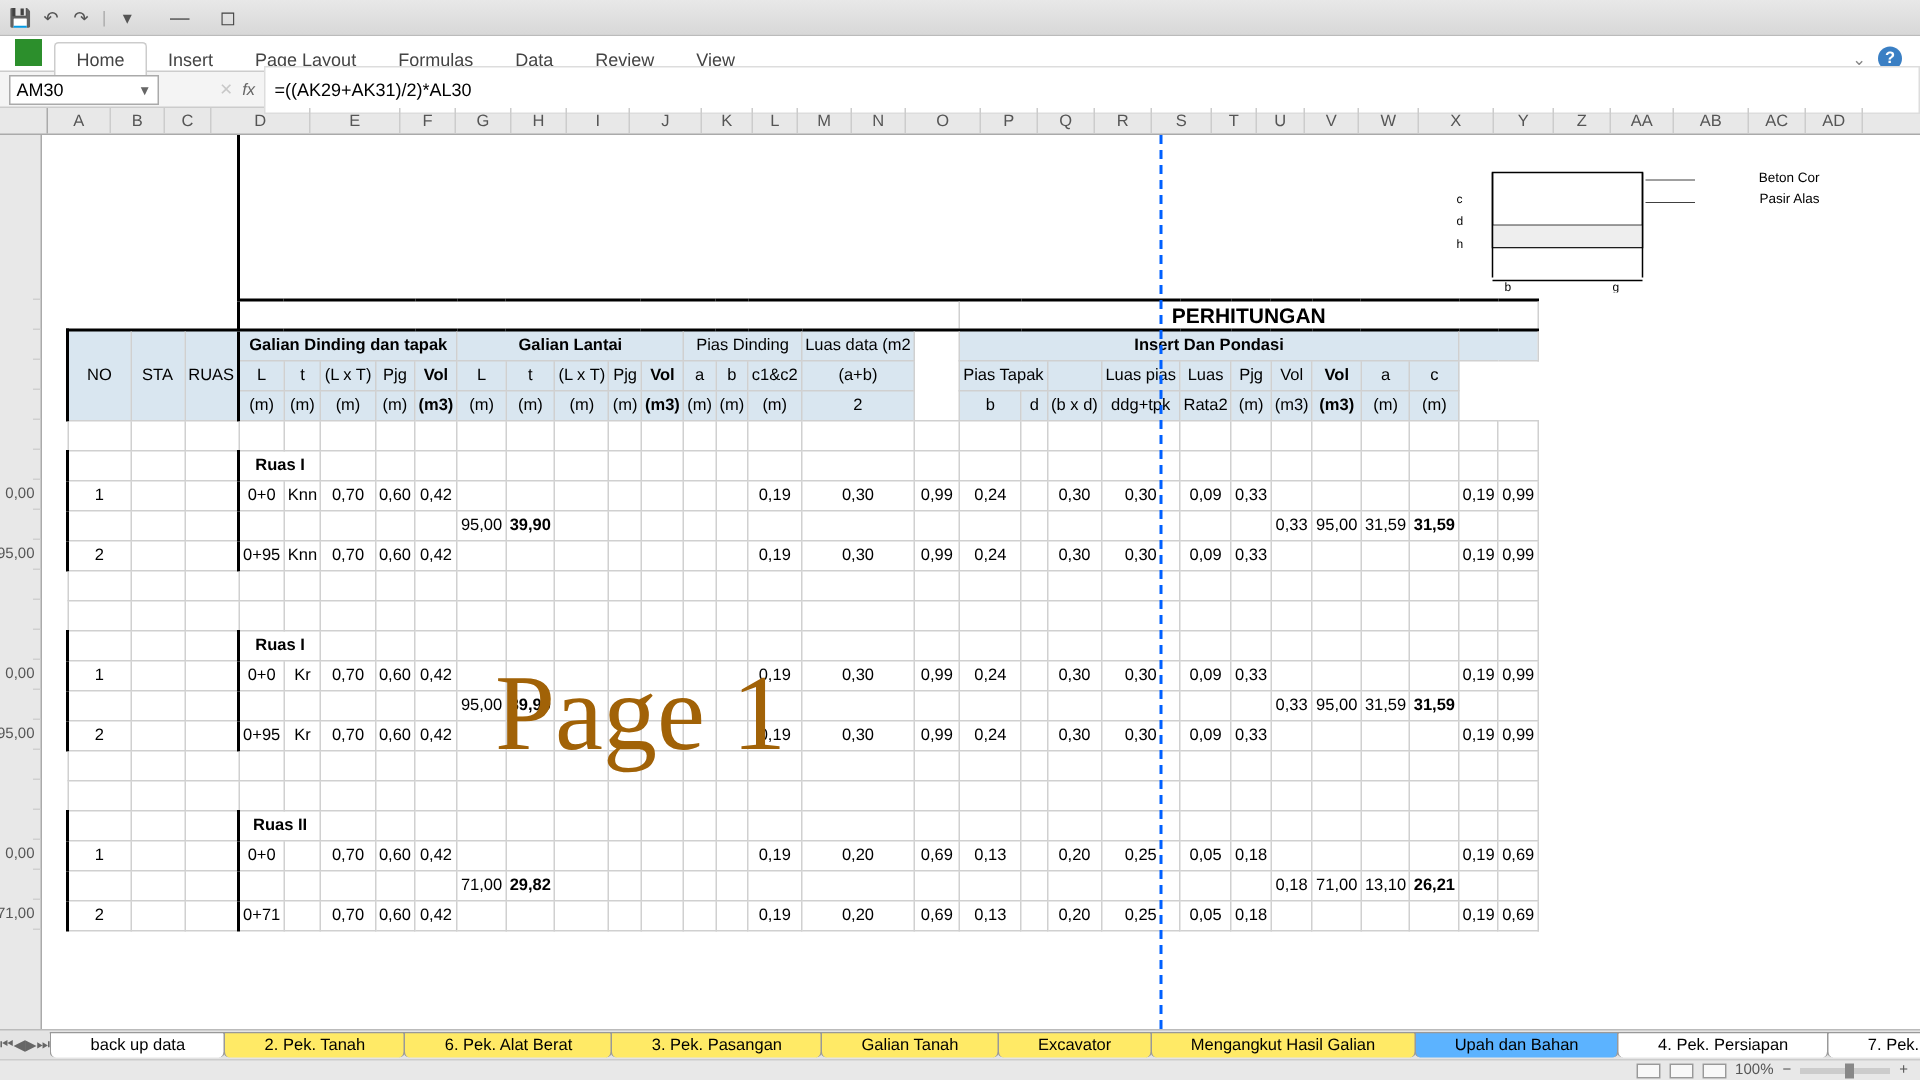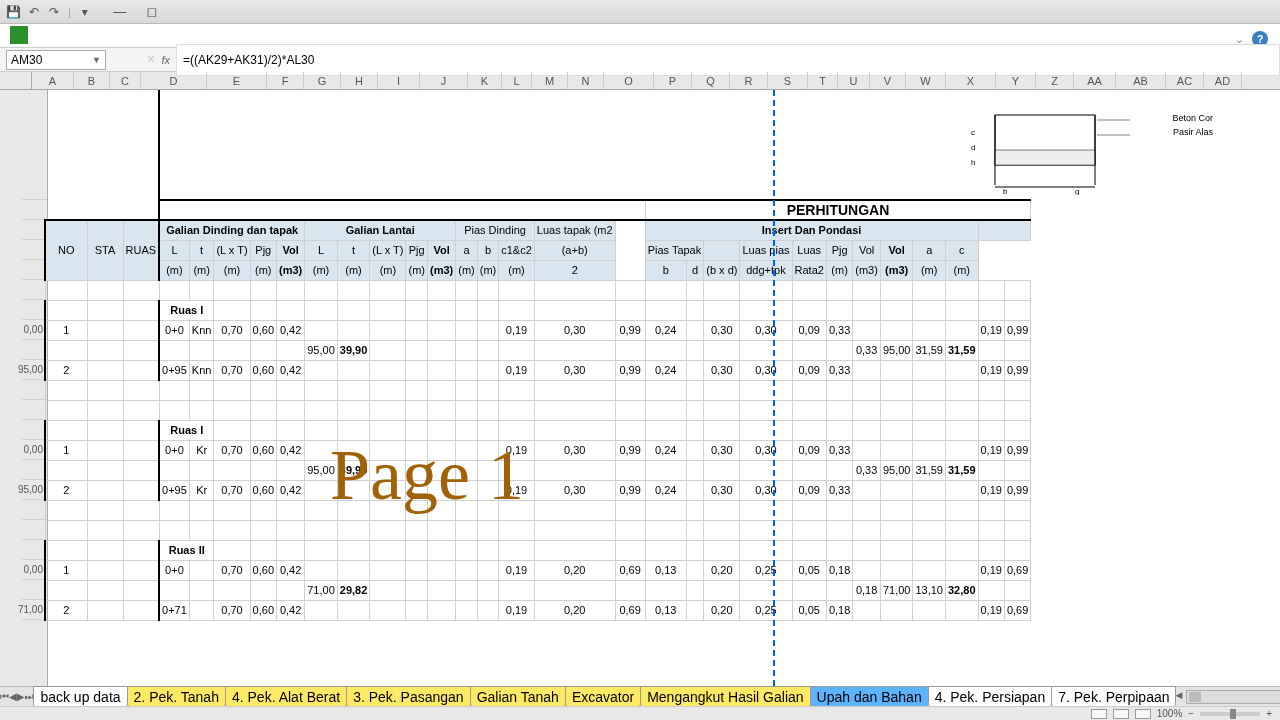--- a/index.html
+++ b/index.html
@@ -30,21 +30,21 @@
 .fx { font-style:italic; color:#666; }
 .formula { flex:1; height:32px; border:1px solid #ddd; background:#fff; display:flex; align-items:center; padding:0 6px; font-size:12px; }
 
 
 .colhdr { height:18px; display:flex; border-bottom:1px solid #aaa; background:#e8e8e8; }
 .ch { border-right:1px solid #ccc; display:flex; align-items:center; justify-content:center; color:#555; font-size:11px; }
 .selectall { border-right:1px solid #aaa; }
 
 
 .grid { position:relative; height: calc(720px - 24px - 24px - 24px - 18px - 20px - 14px); overflow:hidden; background:#fff; }
-.rowhdr { position:absolute; left:0; top:0; width:48px; height:100%; background:#e8e8e8; border-right:1px solid #aaa;padding-left:22px; }
+.rowhdr { position:absolute; left:0; top:0; width:28px; height:100%; background:#e8e8e8; border-right:1px solid #aaa;padding-left:22px; }
 .rh { height:20px; border-bottom:1px solid #d0d0d0; display:flex; align-items:center; justify-content:flex-end; padding-right:3px; font-size:10px; color:#555; }
 
 
 .pagebreak { position:absolute; top:0; bottom:0; border-left:2px dashed #0060ff; width:0; z-index:5; }
 
 
 .wm { position:absolute; font-size:72px; color:#a16207; font-family:"Times New Roman",serif; z-index:2; pointer-events:none; white-space:nowrap;margin-top:14px; }
 
 
 .tbl { position:absolute; left:32px; top:0;padding-left:12px; }
@@ -53,21 +53,21 @@
 .thick-l { border-left:2px solid #000 !important;margin-left:44px; }
 .thick-r { border-right:2px solid #000 !important; }
 .thick-t { border-top:2px solid #000 !important; }
 .hdr-bg { background:#d9e6f0; }
 .bold { font-weight:bold; }
 .right { text-align:right; padding-right:4px; }
 
 
 .sheettabs { position:absolute; bottom:14px; left:0; right:0; height:20px; background:#e4e4e4; display:flex; align-items:center; border-top:1px solid #bbb; }
 .navbtn { width:14px; text-align:center; color:#666; font-size:10px; }
-.stab { padding:2px 6px; border:1px solid #999; border-bottom:none; margin-right:-1px; font-size:14px; background:#ffea66; border-radius:0 0 4px 4px; white-space:nowrap; }
+.stab { padding:2px 26px; border:1px solid #999; border-bottom:none; margin-right:-1px; font-size:11px; background:#ffea66; border-radius:0 0 4px 4px; white-space:nowrap; }
 .stab.white { background:#fff; }
 .stab.active { background:#5cb3ff; color:#000; font-weight:normal; }
 .sheetscroll { flex:1; display:flex; justify-content:flex-end; padding-right:6px; }
 .hscroll { width:100px; height:14px; background:#ddd; border:1px solid #aaa; position:relative; }
 .hscroll-thumb { position:absolute; left:2px; width:12px; top:1px; bottom:1px; background:#bbb; }
 
 
 .status { position:absolute; bottom:0; left:0; right:0; height:14px; background:#e8e8e8; border-top:1px solid #ccc; display:flex; align-items:center; font-size:10px; color:#555; padding:0 8px; }
 .status-right { margin-left:auto; display:flex; gap:6px; align-items:center; }
 .viewbtn { width:16px; height:10px; border:1px solid #999; background:#f8f8f8; }
@@ -94,20 +94,21 @@
   </div>
   <div class="winbtns">
     <span class="winbtn">—</span>
     <span class="winbtn">◻</span>
     <span class="winbtn" style="visibility:hidden">✕</span>
   </div>
 </div>
 
 <div class="ribbon">
   <div class="filebtn"></div>
+  <div id="ribbon-tabs"><span class="rtab active">Home</span><span class="rtab">Insert</span><span class="rtab">Page Layout</span><span class="rtab">Formulas</span><span class="rtab">Data</span><span class="rtab">Review</span><span class="rtab">View</span></div>
   <div class="ribbon-right">
     <span style="color:#888">⌄</span>
     <span class="help-icon">?</span>
   </div>
 </div>
 
 <div class="fbar">
   <div class="namebox">
     <span>AM30</span>
     <span class="namebox-dd">▼</span>
@@ -223,21 +224,21 @@
         <td colspan="12" class="thick-t bold" style="font-size:14px">PERHITUNGAN</td>
           </tr>
 
       <tr>
         <td class="thick-l thick-t hdr-bg" rowspan="3">NO</td>
         <td class="thick-t hdr-bg" rowspan="3">STA</td>
         <td class="thick-t thick-r hdr-bg" rowspan="3">RUAS</td>
         <td class="thick-t hdr-bg bold" colspan="5">Galian Dinding dan tapak</td>
         <td class="thick-t hdr-bg bold" colspan="5">Galian Lantai</td>
         <td class="thick-t hdr-bg" colspan="3" rowspan="1">Pias Dinding</td>
-        <td class="thick-t hdr-bg" rowspan="1">Luas tapak (m2</td>
+        <td class="thick-t hdr-bg" rowspan="1">Luas data (m2</td>
         <td class="thick-t" rowspan="3" style="width:30px"></td>
         <td class="thick-t hdr-bg bold" colspan="10">Insert Dan Pondasi</td>
         <td class="thick-t hdr-bg" colspan="2"></td>
       </tr>
       <tr>
         <td class="hdr-bg">L</td>
         <td class="hdr-bg">t</td>
         <td class="hdr-bg">(L x T)</td>
         <td class="hdr-bg">Pjg</td>
         <td class="hdr-bg bold">Vol</td>
@@ -787,21 +788,21 @@
             <td></td>
             <td></td>
             <td></td>
             <td></td>
             <td></td>
             <td></td>
             <td></td>
             <td>0,18</td>
             <td>71,00</td>
             <td>13,10</td>
-            <td class="bold">32,80</td>
+            <td class="bold">26,21</td>
             <td></td>
             <td></td>
           </tr>
           <tr>
             <td class="thick-l">2</td>
             <td></td>
             <td class="thick-r"></td>
             <td>0+71</td>
             <td></td>
             <td>0,70</td>
@@ -836,21 +837,21 @@
 </div>
 
 <div class="sheettabs">
   <span class="navbtn">⏮</span>
   <span class="navbtn">◀</span>
   <span class="navbtn">▶</span>
   <span class="navbtn">⏭</span>
   <div id="sheet-tabs" style="display:flex">
       <div class="stab white">back up data</div>
       <div class="stab ">2. Pek. Tanah</div>
-      <div class="stab ">4. Pek. Alat Berat</div>
+      <div class="stab ">6. Pek. Alat Berat</div>
       <div class="stab ">3. Pek. Pasangan</div>
       <div class="stab ">Galian Tanah</div>
       <div class="stab ">Excavator</div>
       <div class="stab ">Mengangkut Hasil Galian</div>
       <div class="stab active">Upah dan Bahan</div>
       <div class="stab white">4. Pek. Persiapan</div>
       <div class="stab white">7. Pek. Perpipaan</div>
     </div>
   <div class="sheetscroll">
     <span style="font-size:9px;color:#666;margin-right:4px">◀</span>

